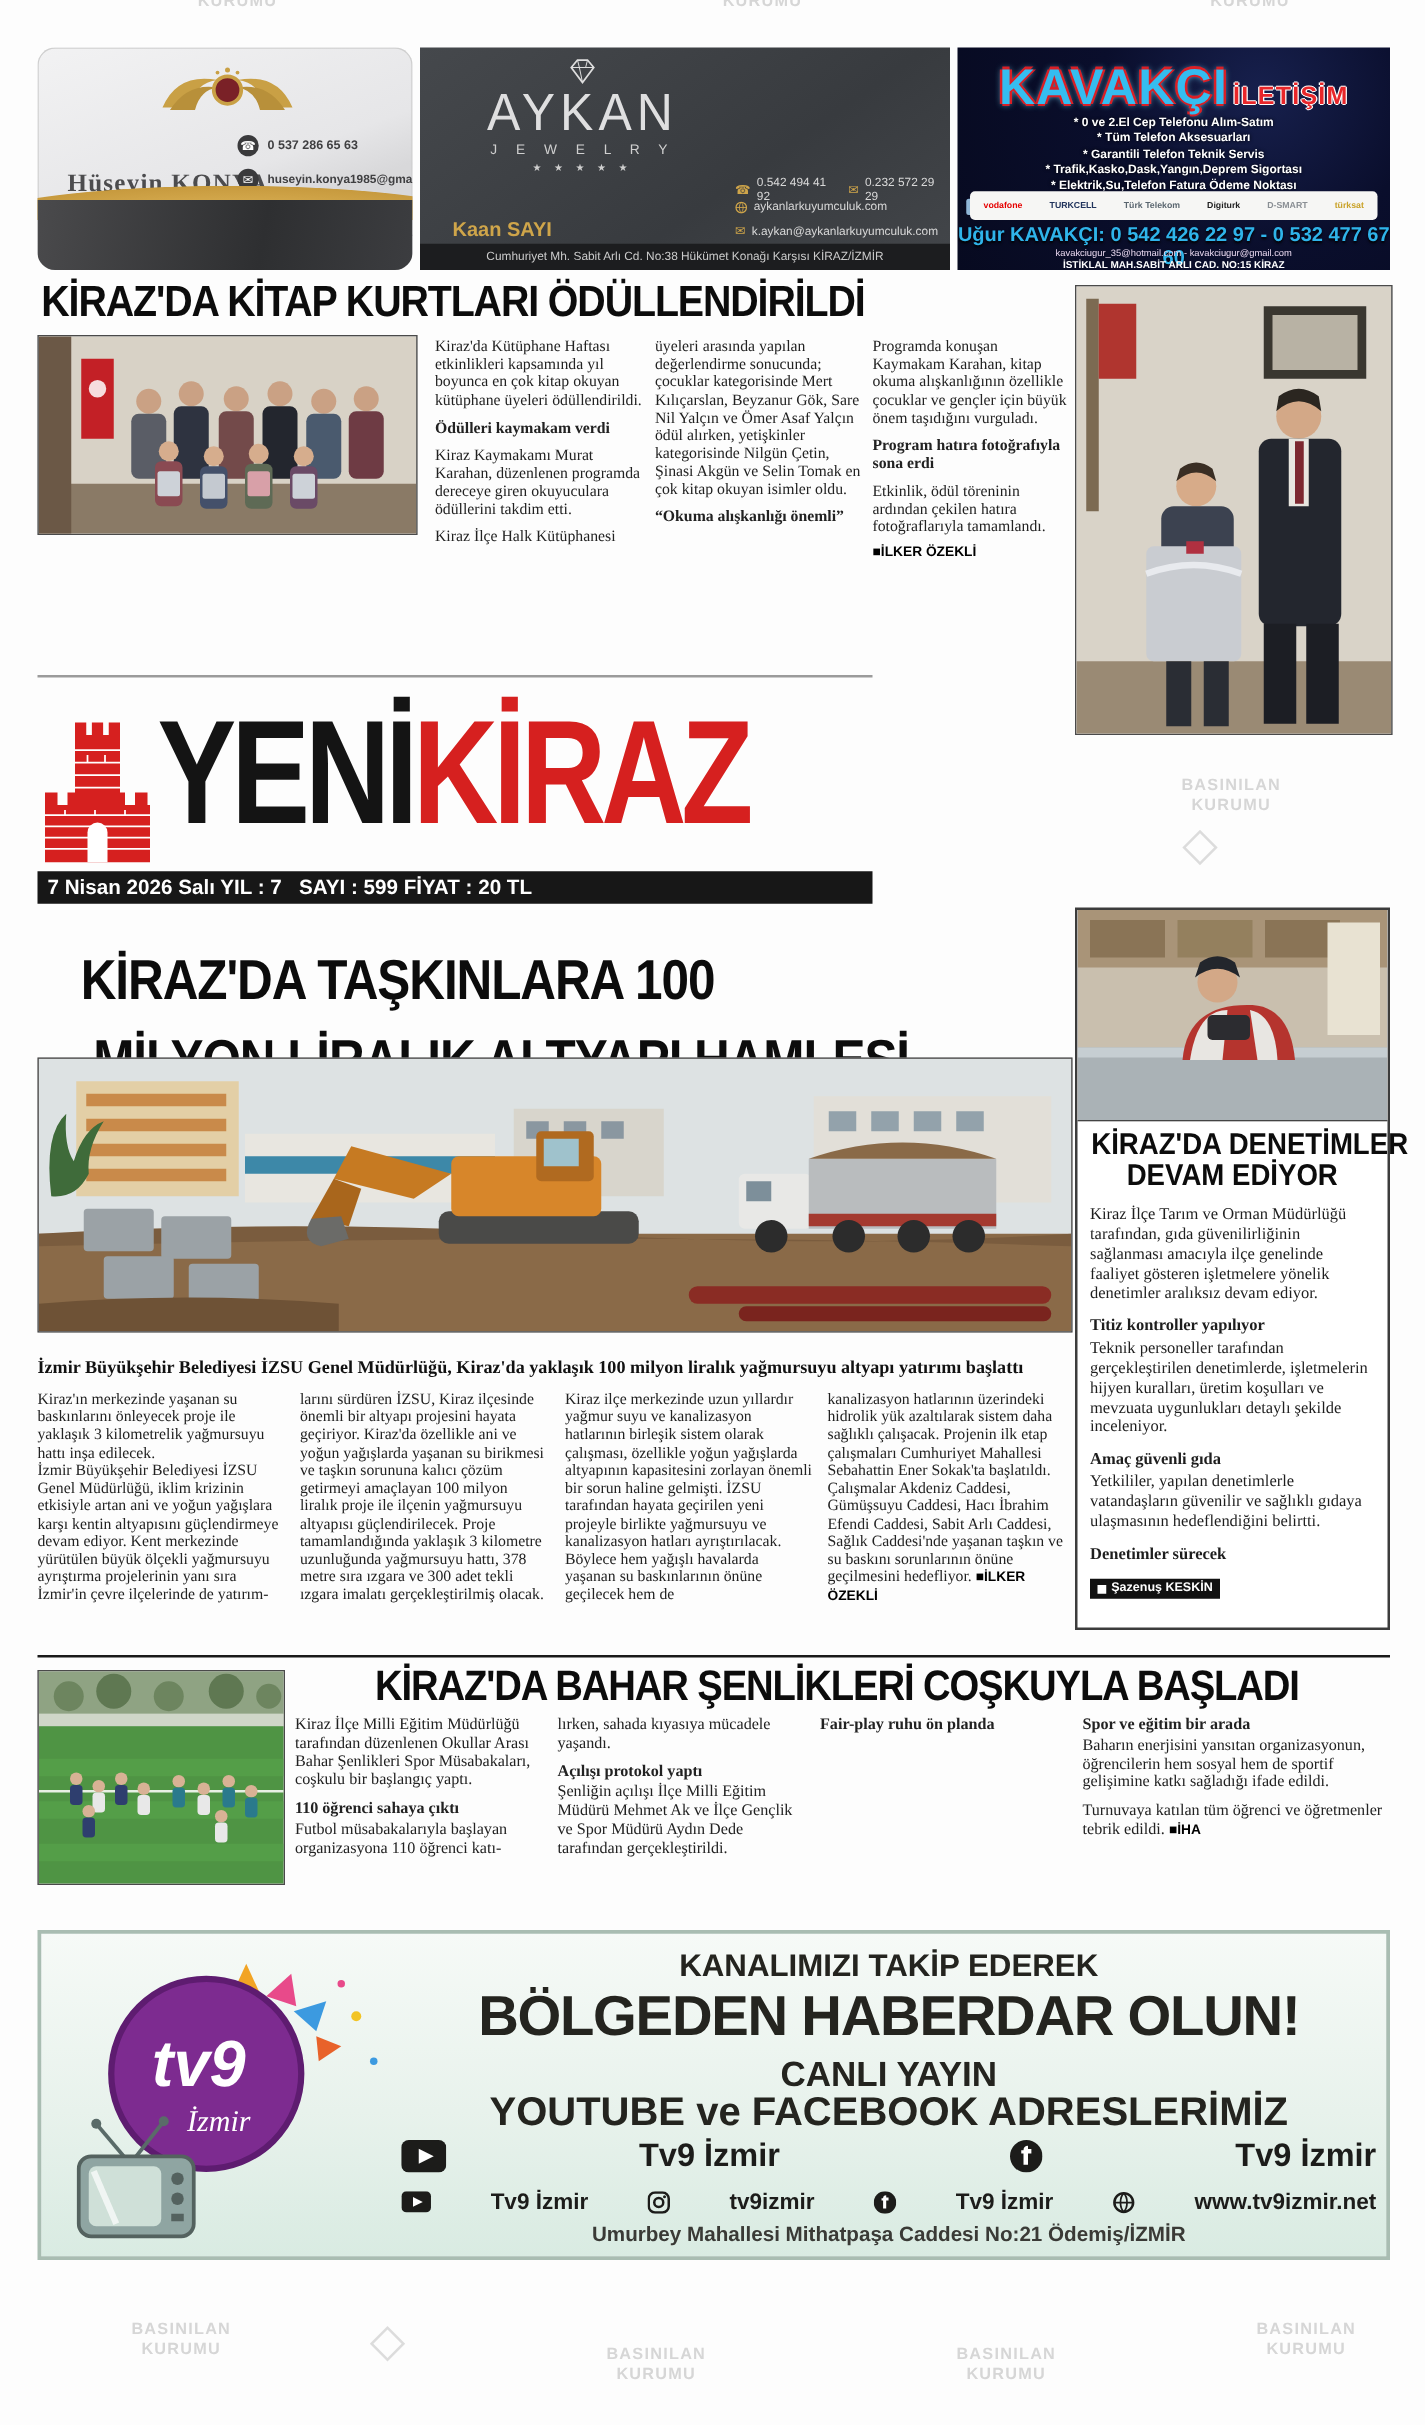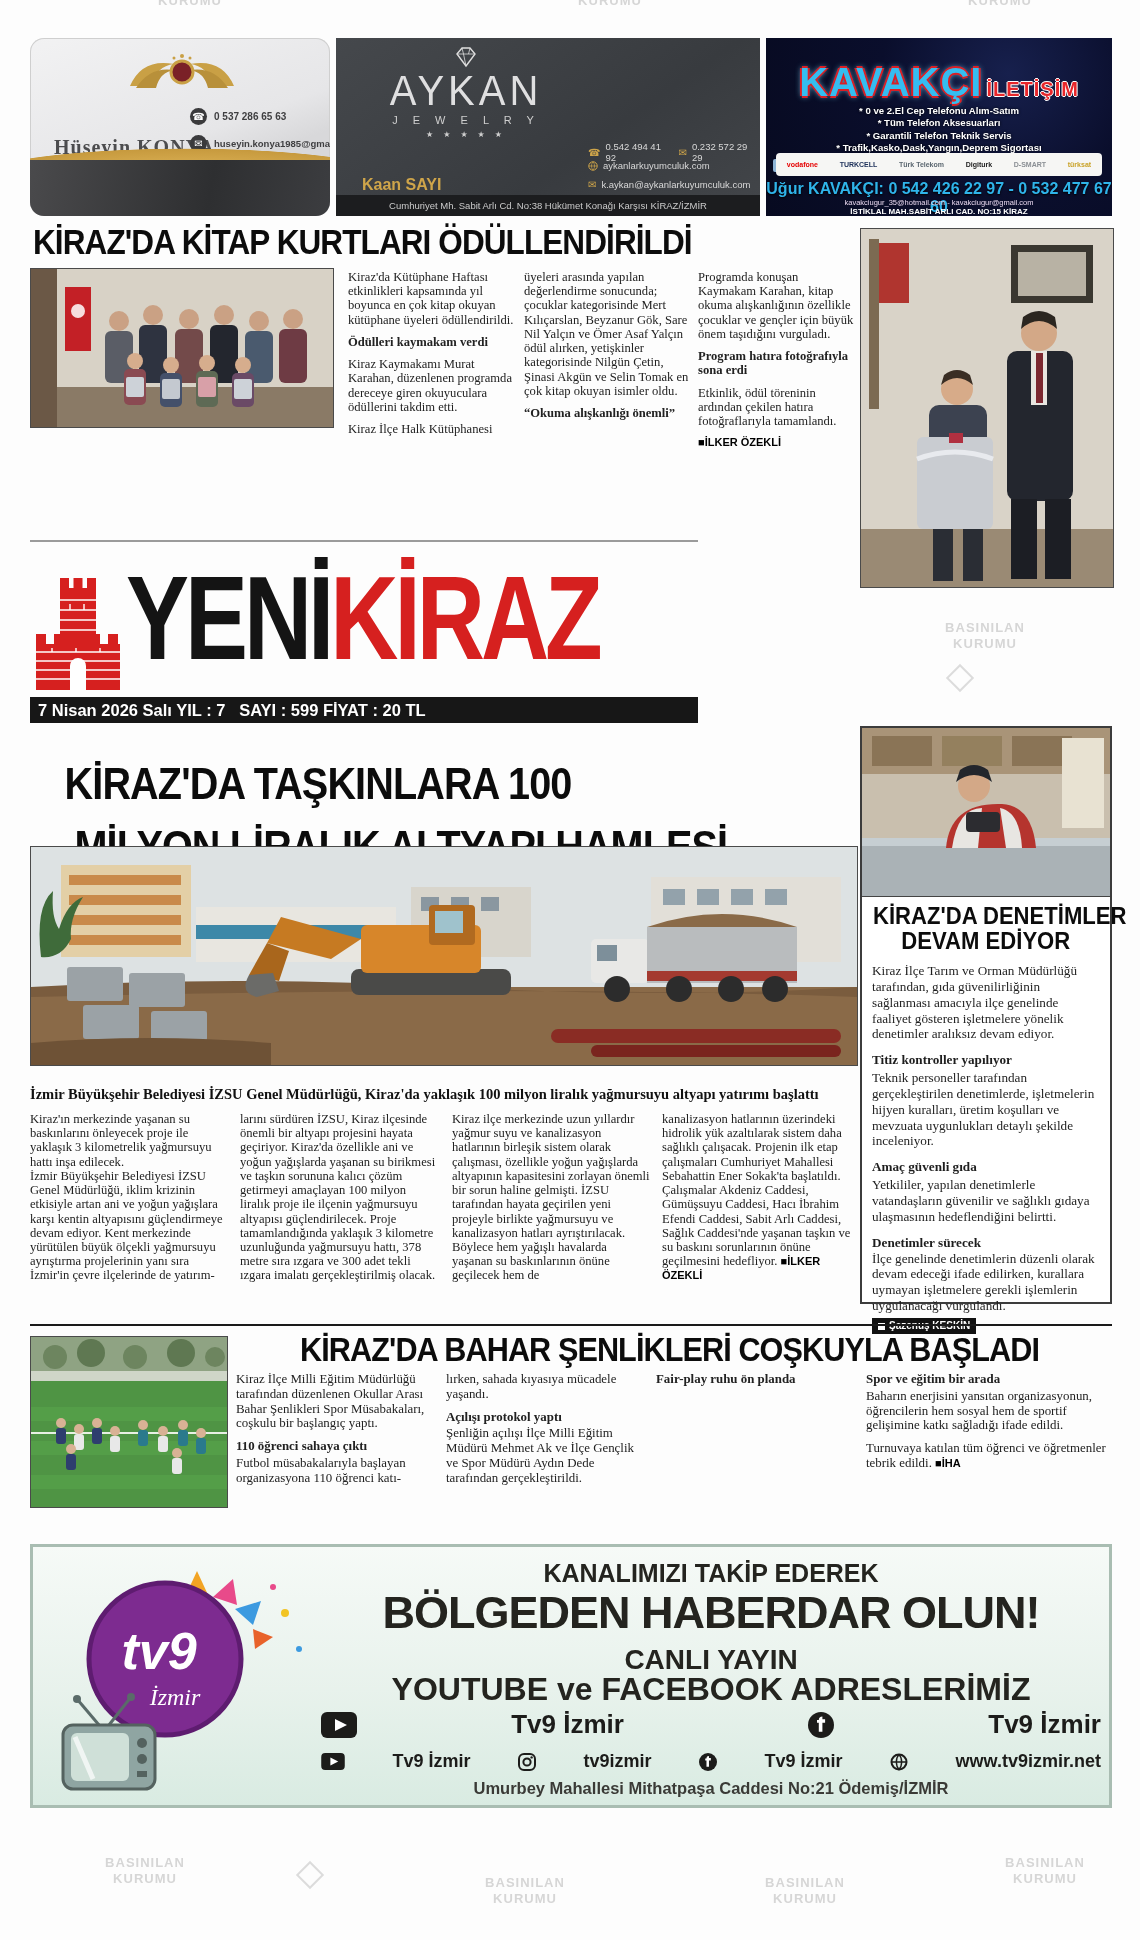--- a/index.html
+++ b/index.html
@@ -145,21 +145,21 @@
     <span>aykanlarkuyumculuk.com</span>
   </div>
   <div class="arow" style="top:141px">
     <span class="aic">✉</span>
     <span>k.aykan@aykanlarkuyumculuk.com</span>
   </div>
   <div class="strip">Cumhuriyet Mh. Sabit Arlı Cd. No:38 Hükümet Konağı Karşısı KİRAZ/İZMİR</div>
 </div>
 
 <div class="abs kav">
-  <div style="margin-top:22px">
+  <div style="margin-top:10px">
     <span class="b1">KAVAKÇI</span>
     <span class="b2">İLETİŞİM</span>
   </div>
   <div class="kavline">* 0 ve 2.El Cep Telefonu Alım-Satım</div>
   <div class="kavline">* Tüm Telefon Aksesuarları</div>
   <div class="kavline">* Garantili Telefon Teknik Servis</div>
   <div class="kavline">* Trafik,Kasko,Dask,Yangın,Deprem Sigortası</div>
   <div class="kavline">* Elektrik,Su,Telefon Fatura Ödeme Noktası</div>
   <svg class="abs" style="left:6px;top:118px" width="22" height="18" viewBox="0 0 22 18">
     <rect x="1" y="3" width="7" height="13" rx="2" fill="#8fb6d8"></rect>
@@ -391,22 +391,21 @@
   <div class="shead">
     <span class="cx" style="transform:scaleX(.92)">KİRAZ'DA DENETİMLER</span><br>
     <span class="cx" style="transform:scaleX(.92)">DEVAM EDİYOR</span>
   </div>
   <div class="txt">
     <p>Kiraz İlçe Tarım ve Orman Müdürlüğü tarafından, gıda güvenilirliğinin sağlanması amacıyla ilçe genelinde faaliyet gösteren işletmelere yönelik denetimler aralıksız devam ediyor.</p>
     <p style="margin-bottom:2px"><b>Titiz kontroller yapılıyor</b></p>
     <p>Teknik personeller tarafından gerçekleştirilen denetimlerde, işletmelerin hijyen kuralları, üretim koşulları ve mevzuata uygunlukları detaylı şekilde inceleniyor.</p>
     <p style="margin-bottom:2px"><b>Amaç güvenli gıda</b></p>
     <p>Yetkililer, yapılan denetimlerle vatandaşların güvenilir ve sağlıklı gıdaya ulaşmasının hedeflendiğini belirtti.</p>
-    <p style="margin-bottom:0"><b>Denetimler sürecek</b></p>
-    <p style="margin-bottom:4px">İlçe genelinde denetimlerin düzenli olarak devam edeceği ifade edilirken, kurallara uymayan işletmelere gerekli işlemlerin uygulanacağı vurgulandı.</p>
+    <p style="margin-bottom:12px"><b>Denetimler sürecek</b></p>
     <span class="chip">
         <span class="sq"></span>
         <span>Şazenuş KESKİN</span>
       </span>
   </div>
 </div>
 
 <div class="abs rule" style="left:30px;top:1324px;width:1082px;height:2px"></div>
 <div class="abs hl" style="left:228px;top:1330px;width:884px;text-align:center">
   <span class="cx" style="transform:scaleX(.9);font-size:34px;letter-spacing:-1px">KİRAZ'DA BAHAR ŞENLİKLERİ COŞKUYLA BAŞLADI</span>

